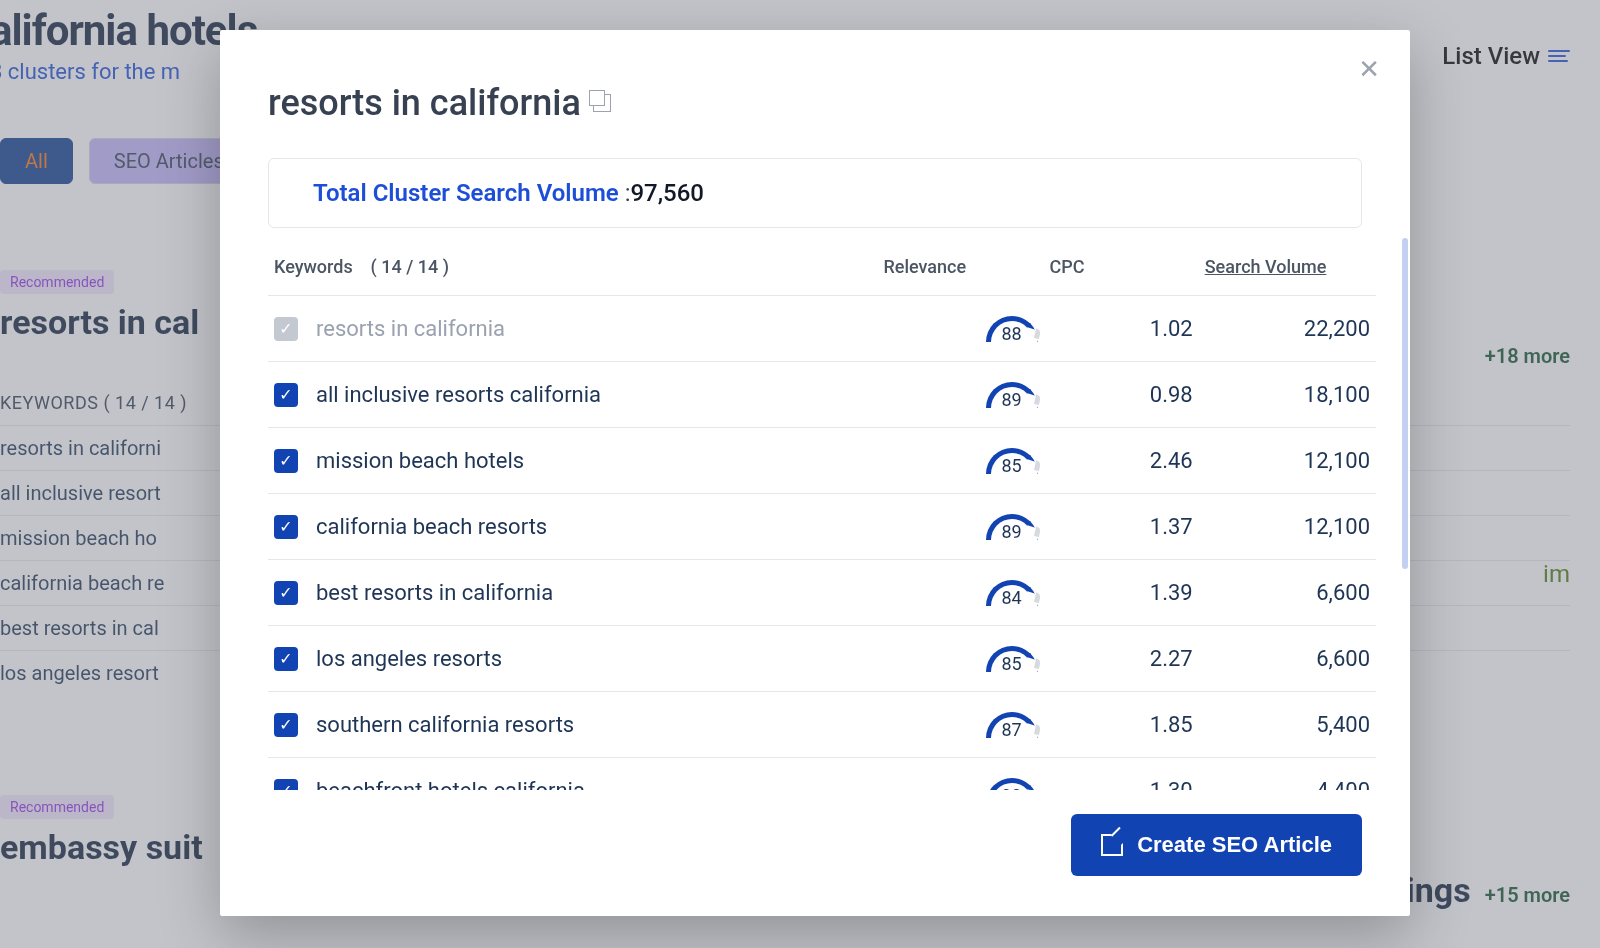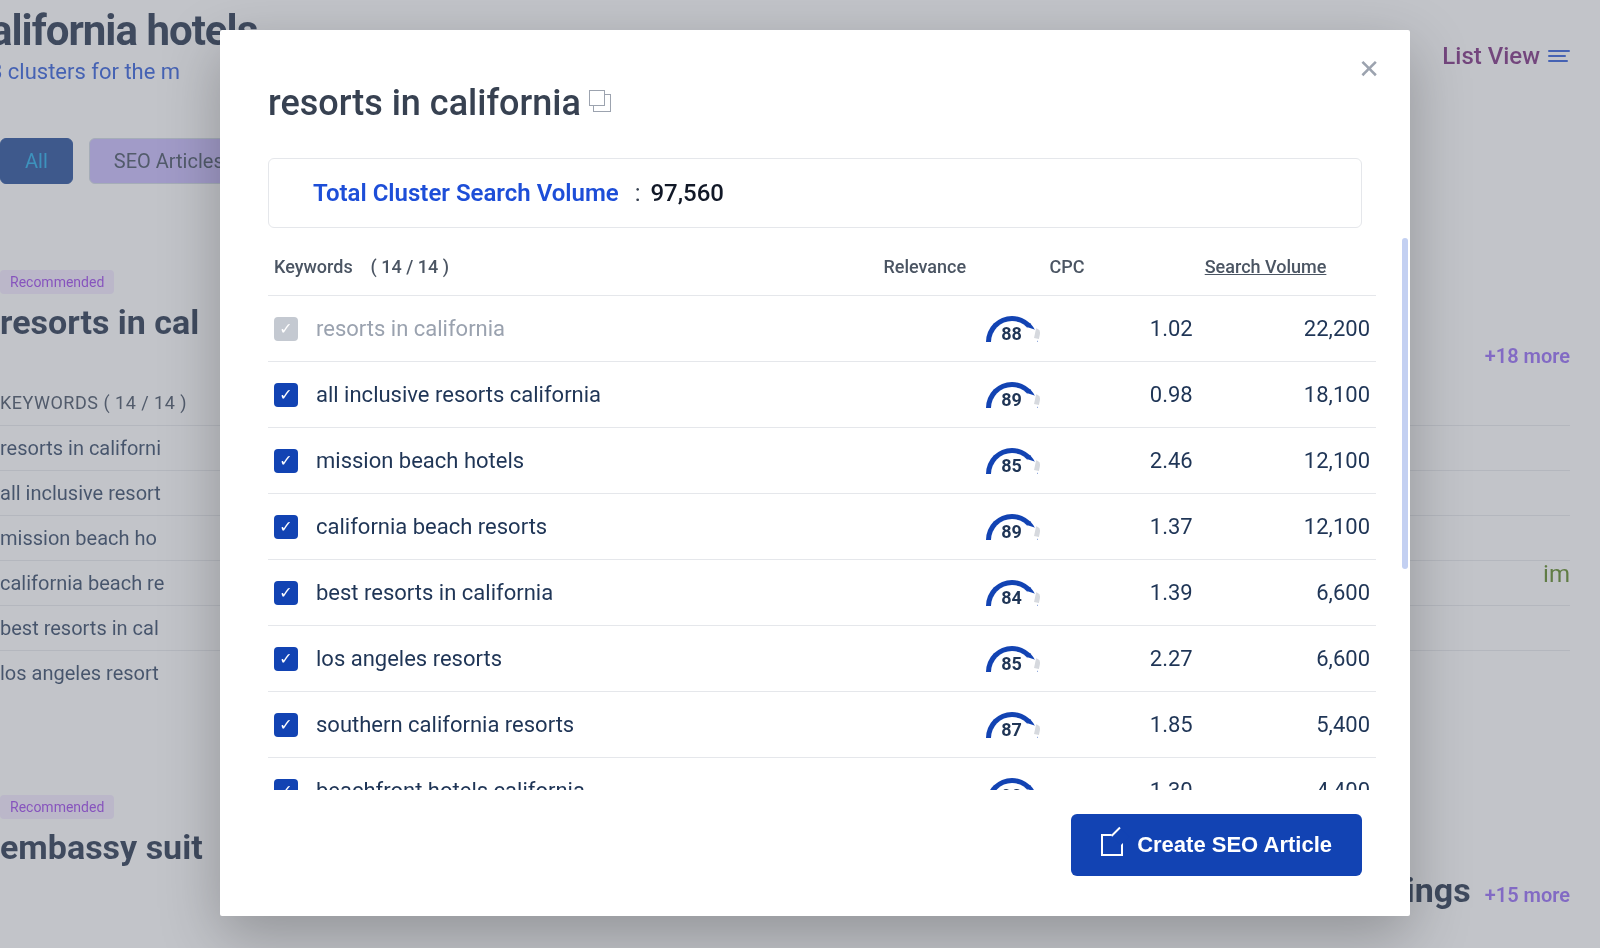--- a/index.html
+++ b/index.html
@@ -43,29 +43,29 @@
   .tab {
     padding: 10px 24px;
     border: 1px solid #cbd5e1;
     border-radius: 6px;
     font-size: 20px;
     color: #334155;
     background: #c4b5fd;
   }
   .tab.active {
     background: #0f3d91;
-    color: #0ea5e9;
+    color: #f97316;
     border-color: #0f3d91;
   }
 
   .list-view-link {
     position: absolute;
     top: 42px;
     right: 30px;
-    color: #701a75;
+    color: #000000;
     font-size: 24px;
     font-weight: 500;
     display: flex;
     align-items: center;
     gap: 8px;
   }
   .list-lines {
     display: inline-block;
     width: 22px;
   }
@@ -113,21 +113,21 @@
   }
 
   .bg .cluster-card.second { margin-top: 100px; }
 
   .right-hints {
     position: absolute;
     right: 30px;
     color: #4b5563;
   }
   .more-badge {
-    color: #8b5cf6;
+    color: #14532d;
     font-weight: 600;
     font-size: 20px;
   }
 
   
   .dim {
     position: absolute;
     inset: 0;
     background: rgba(120,125,135,0.45);
   }
@@ -184,21 +184,20 @@
 
   .volume-box {
     margin: 24px 48px 10px 48px;
     border: 1px solid #e5e7eb;
     border-radius: 6px;
     padding: 20px 44px;
     font-size: 24px;
     color: #111827;
     display: flex;
     align-items: center;
-    gap: 10px;
   }
   .volume-box .lbl { color: #1d4ed8; font-weight: 600; }
   .volume-box .colon { color: #374151; }
   .volume-box .val { font-weight: 500; }
 
   
   .tbl-wrap {
     flex: 1;
     overflow: hidden;
     padding: 0 34px 0 48px;
@@ -293,21 +292,21 @@
     border-top-right-radius: 6px;
     transform: rotate(-6deg);
   }
   .gauge-num {
     position: absolute;
     left: 0;
     right: 0;
     bottom: -2px;
     text-align: center;
     font-size: 18px;
-    font-weight: 700;
+    font-weight: 400;
     color: #1f3556;
     margin-top: 48px;
   }
 
   
   .scroll-track {
     position: absolute;
     top: 0;
     right: 2px;
     bottom: 0;

